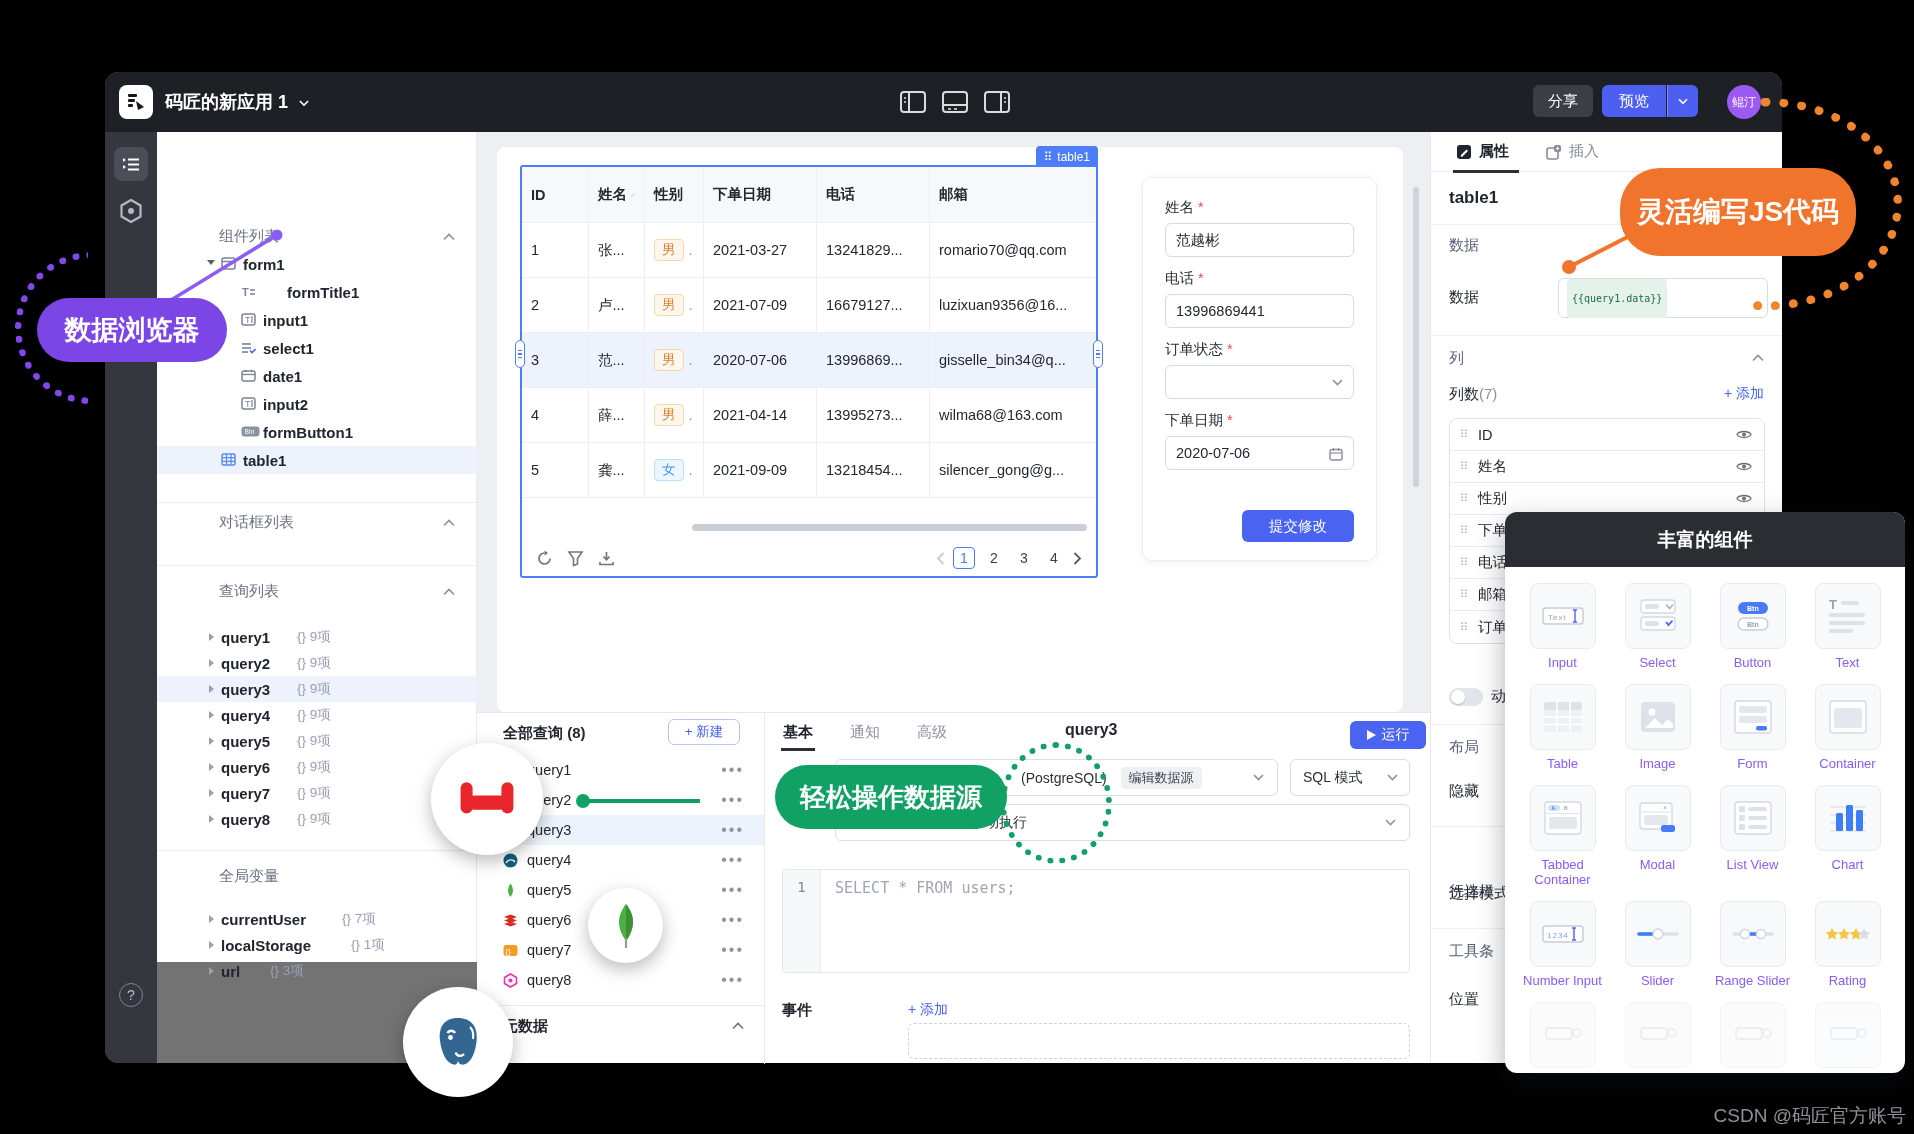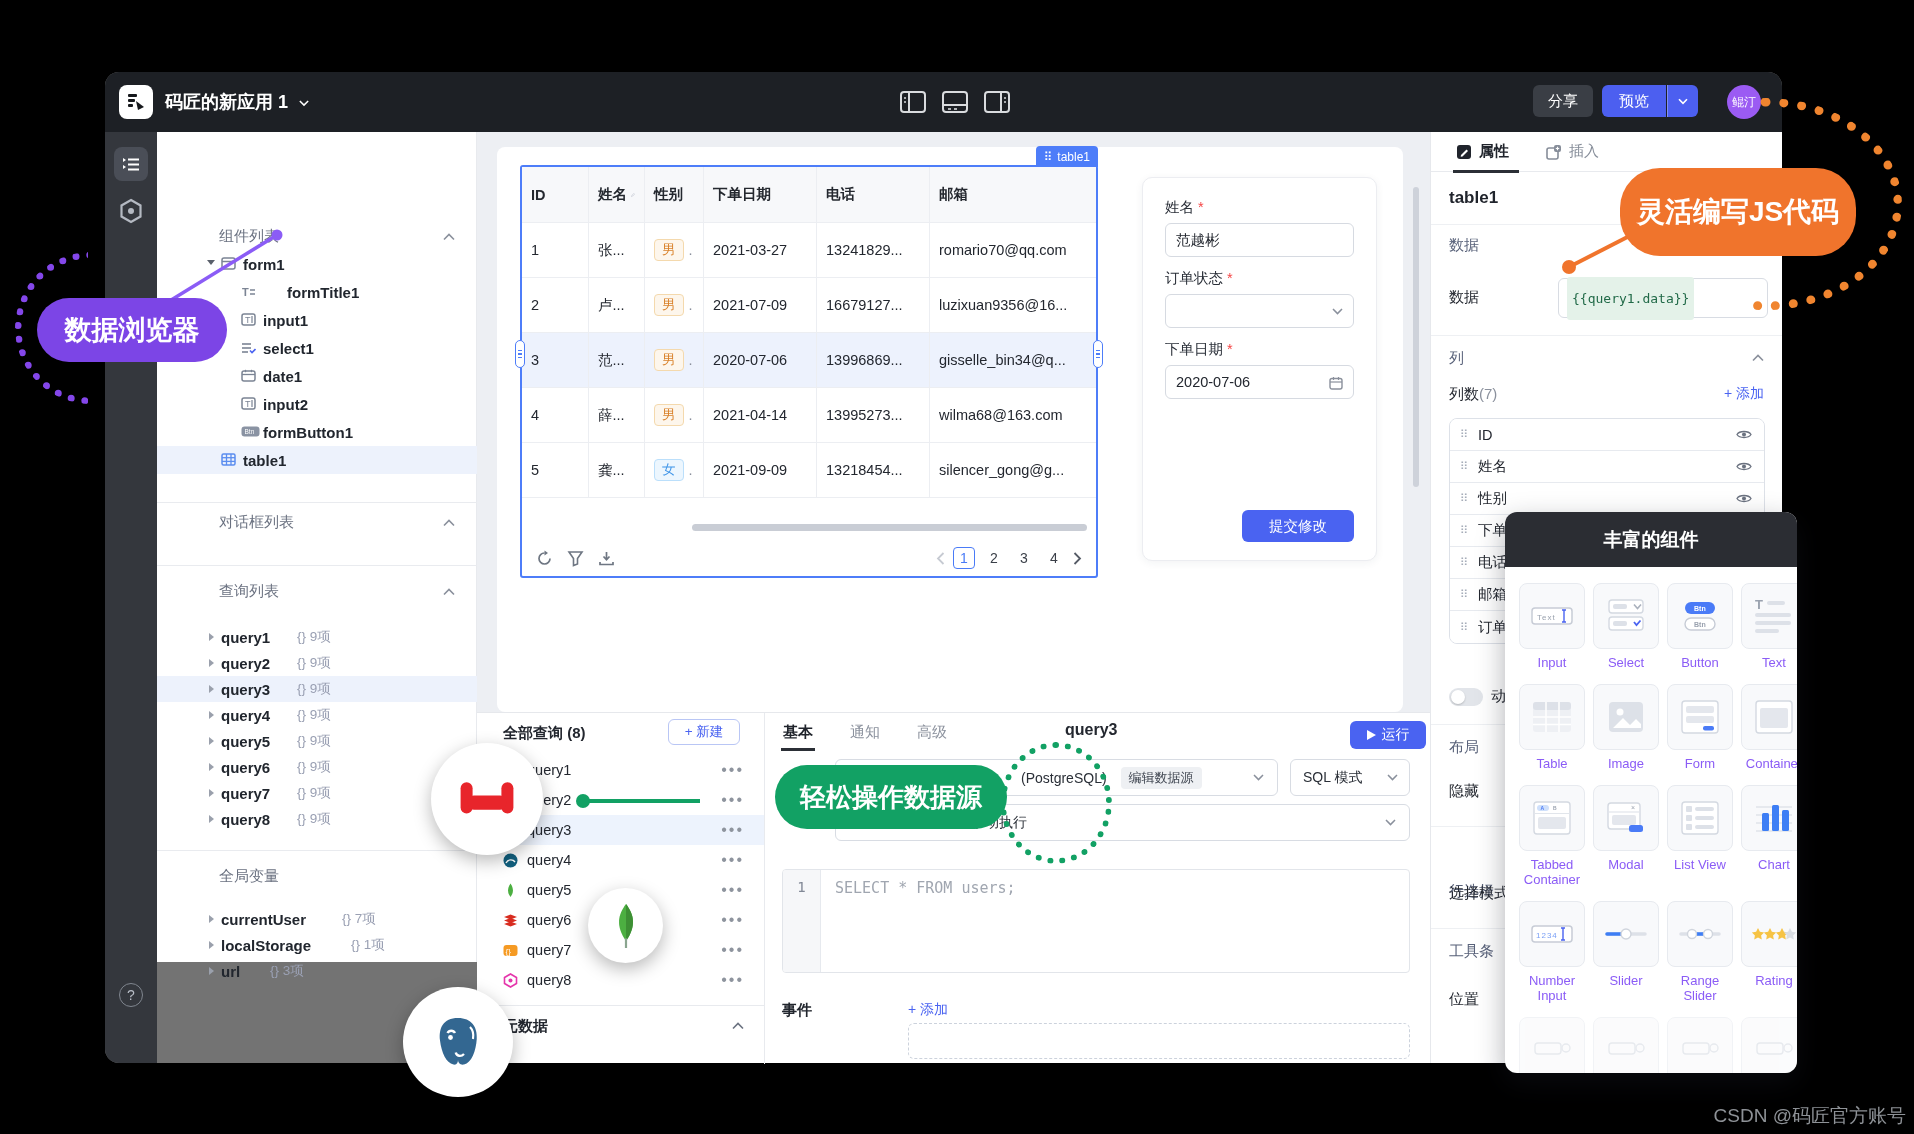--- a/index.html
+++ b/index.html
@@ -86,21 +86,21 @@
   .rp-caret { position:absolute; right:18px; }
   .colitems { position:absolute; left:18px; top:286px; width:316px; border:1px solid #dde1e8; border-radius:8px; overflow:hidden; }
   .colitem { position:relative; height:32px; display:flex; align-items:center; border-bottom:1px solid #e7eaef; background:#fff; font-size:14.5px; }
   .colitem:last-child { border-bottom:none; }
   .dots6 { color:#a6adb9; font-size:11px; margin:0 10px 0 10px; letter-spacing:0; }
   .eye { position:absolute; right:12px; }
   .toggle { position:absolute; left:18px; top:556px; width:34px; height:18px; background:#e2e5ea; border-radius:9px; }
   .toggle i { position:absolute; left:2px; top:2px; width:14px; height:14px; background:#fff; border-radius:50%; box-shadow:0 1px 2px rgba(0,0,0,.2); }
   
   .circlefloat { position:absolute; background:#fff; border-radius:50%; box-shadow:0 6px 18px rgba(0,0,0,.28); display:flex; align-items:center; justify-content:center; z-index:5; }
-  .palette { position:absolute; left:1505px; top:512px; width:292px; height:561px; border-radius:12px; overflow:hidden; background:#fff; box-shadow:0 10px 28px rgba(25,30,40,.35); z-index:6; }
+  .palette { position:absolute; left:1505px; top:512px; width:400px; height:561px; border-radius:12px; overflow:hidden; background:#fff; box-shadow:0 10px 28px rgba(25,30,40,.35); z-index:6; }
   .pal-h { height:55px; background:#2b2d33; color:#fff; font-size:19px; font-weight:700; display:flex; align-items:center; justify-content:center; }
   .pal-body { padding:16px 14px; display:grid; grid-template-columns:repeat(4,1fr); column-gap:8px; row-gap:14px; }
   .pal-item { text-align:center; }
   .pal-tile { width:66px; height:66px; margin:0 auto; background:#f8f9fb; border:1px solid #e7eaef; border-radius:8px; display:flex; align-items:center; justify-content:center; }
   .pal-label { margin-top:6px; font-size:13px; color:#8b5cf6; line-height:15px; }
   .badge { position:absolute; color:#fff; font-weight:700; display:flex; align-items:center; justify-content:center; border-radius:40px; z-index:9; }
   .ring { position:absolute; border-radius:50%; z-index:7; }
   .connectors { position:absolute; left:0; top:0; width:1914px; height:1134px; z-index:8; pointer-events:none; }
   .watermark { position:absolute; right:8px; top:1103px; color:#8e9297; font-size:19px; z-index:3; }
   .helpq { position:absolute; left:14px; bottom:56px; width:24px; height:24px; border:1.5px solid #80868f; border-radius:50%; color:#b9bec7; font-size:14px; display:flex; align-items:center; justify-content:center; }
@@ -479,20 +479,26 @@
 
     <div class="formcard">
       <div id="form-fields">
           <div>
             <div class="ff-label">姓名<span class="star">*</span></div>
             <div class="ff-input">
               <span>范越彬</span>
             </div>
           </div>
           <div>
+            <div class="ff-label">电话<span class="star">*</span></div>
+            <div class="ff-input">
+              <span>13996869441</span>
+            </div>
+          </div>
+          <div>
             <div class="ff-label">订单状态<span class="star">*</span></div>
             <div class="ff-input">
               <span></span>
               <svg style="position:absolute;right:10px;top:13px;" width="11" height="7" viewBox="0 0 11 7">
                 <polyline points="1,1 5.5,5.6 10,1" fill="none" stroke="#8a909c" stroke-width="1.5"></polyline>
               </svg>
             </div>
           </div>
           <div>
             <div class="ff-label">下单日期<span class="star">*</span></div>
@@ -663,21 +669,21 @@
       <span>插入</span>
     </div>
     <div class="abs" style="left:18px;top:56px;font-size:17px;font-weight:700;color:#20242c;">table1</div>
     <div class="abs" style="left:0;top:92px;width:352px;border-top:1px solid #eef0f3;"></div>
     <div class="rp-sec" style="top:104px;">数据</div>
     <svg class="rp-caret" style="top:109px;" width="12" height="8" viewBox="0 0 12 8">
         <polyline points="1,6.5 6,1.5 11,6.5" fill="none" stroke="#8a909c" stroke-width="1.6"></polyline>
       </svg>
     <div class="rp-row-label" style="top:156px;">数据</div>
     <div class="abs" style="left:127px;top:146px;width:210px;height:40px;border:1px solid #d8dce3;border-radius:6px;display:flex;align-items:center;padding:0 8px;">
-      <span style="font-family:'DejaVu Sans Mono',monospace;font-size:13px;background:#e4f2e9;color:#216a48;padding:14px 5px;border-radius:3px;">{{query1.data}}</span>
+      <span style="font-family:'DejaVu Sans Mono',monospace;font-size:10px;background:#e4f2e9;color:#216a48;padding:14px 5px;border-radius:3px;">{{query1.data}}</span>
     </div>
     <div class="abs" style="left:0;top:203px;width:352px;border-top:1px solid #eef0f3;"></div>
     <div class="rp-sec" style="top:217px;">列</div>
     <svg class="rp-caret" style="top:222px;" width="12" height="8" viewBox="0 0 12 8">
         <polyline points="1,6.5 6,1.5 11,6.5" fill="none" stroke="#8a909c" stroke-width="1.6"></polyline>
       </svg>
     <div class="abs" style="left:18px;top:253px;font-size:15px;color:#23272f;">
       <span>列数</span><span style="color:#8b919d;">(7)</span>
     </div>
     <div class="abs" style="right:18px;top:253px;font-size:14px;color:#4a63f1;">+ 添加</div>

